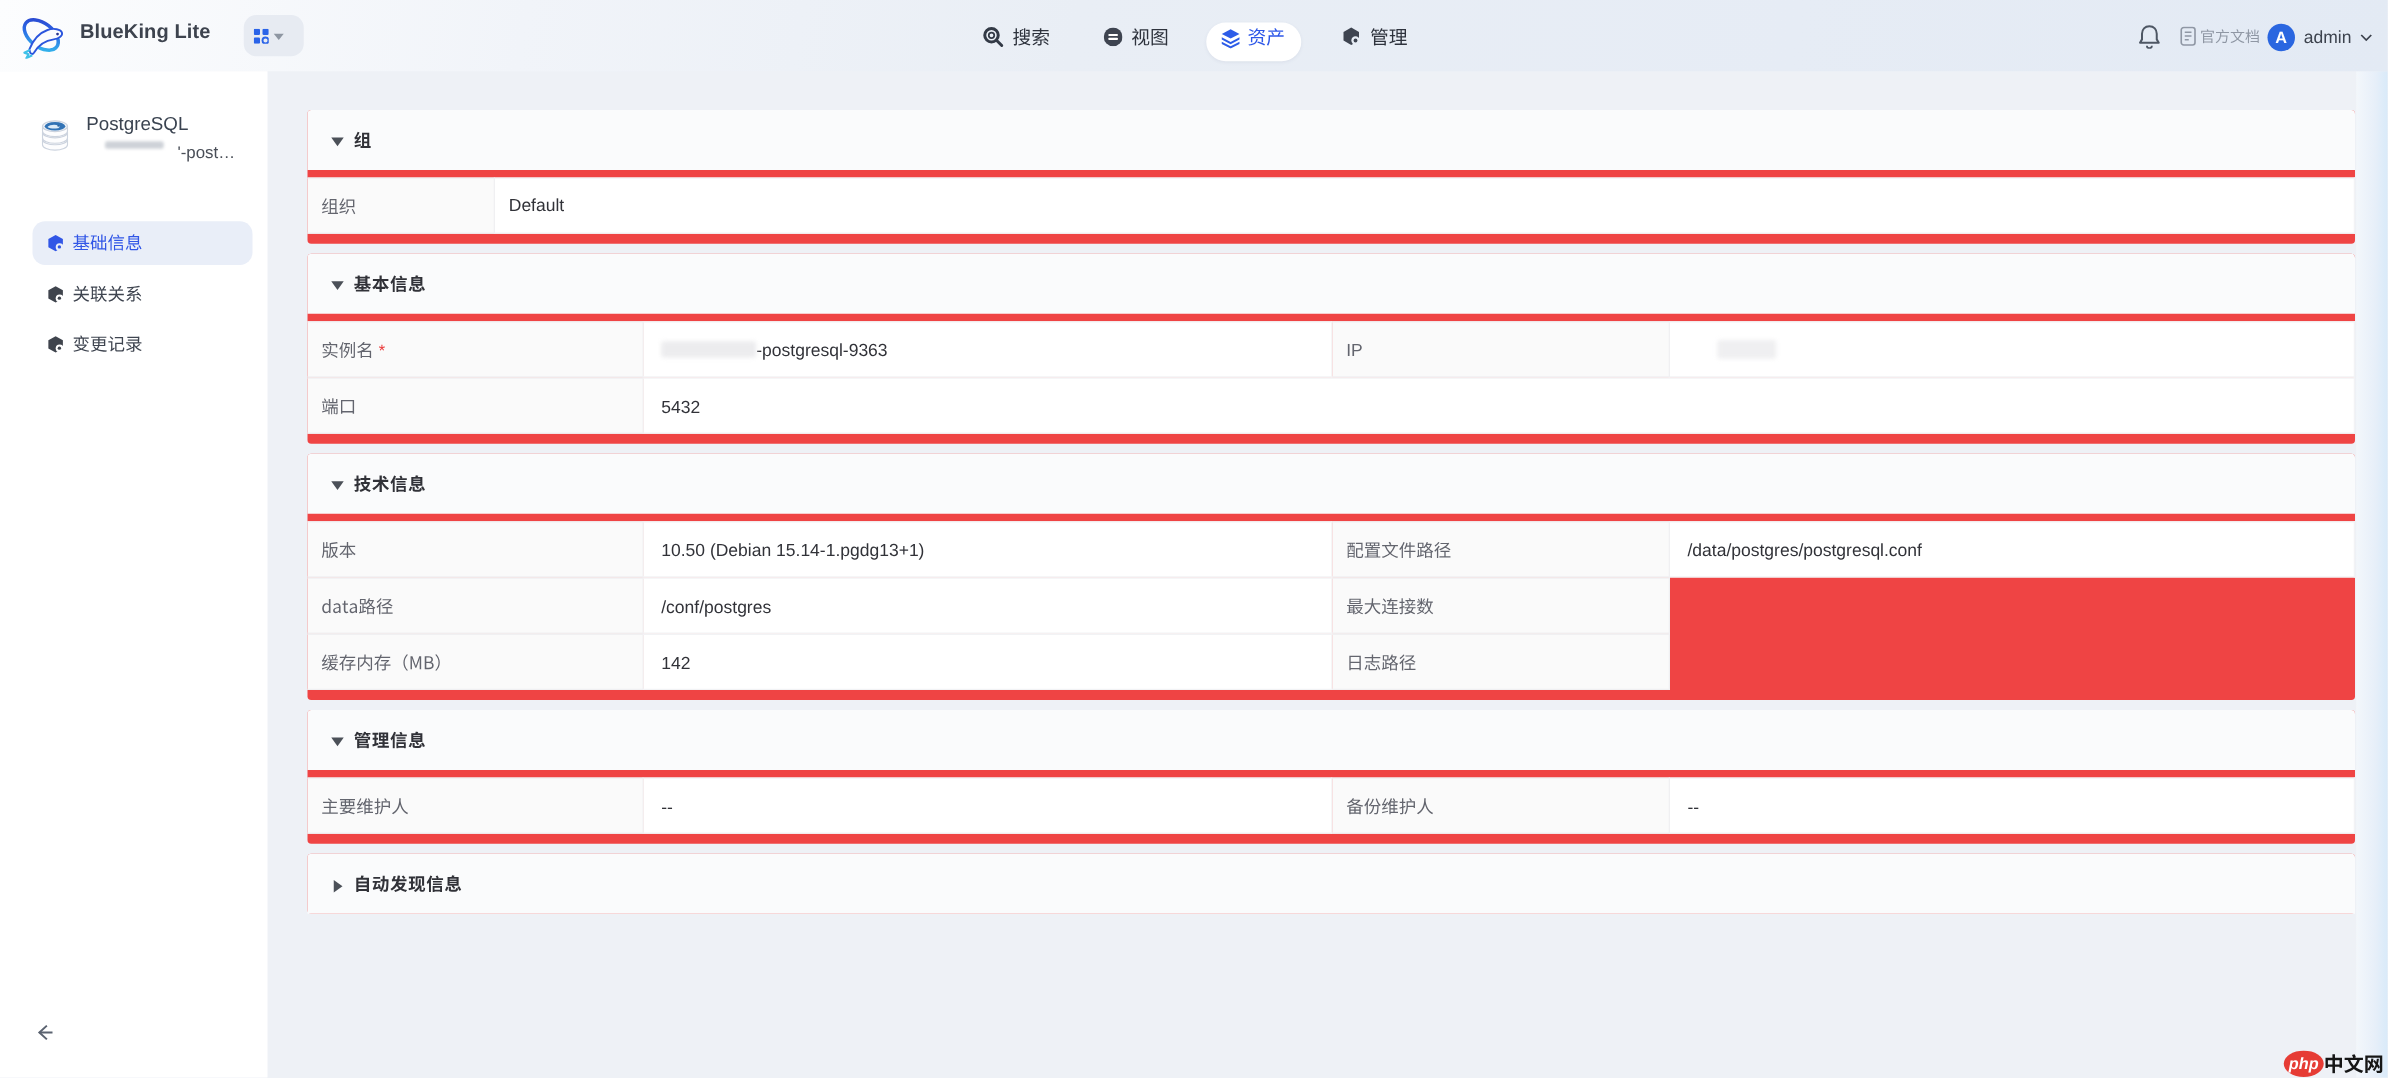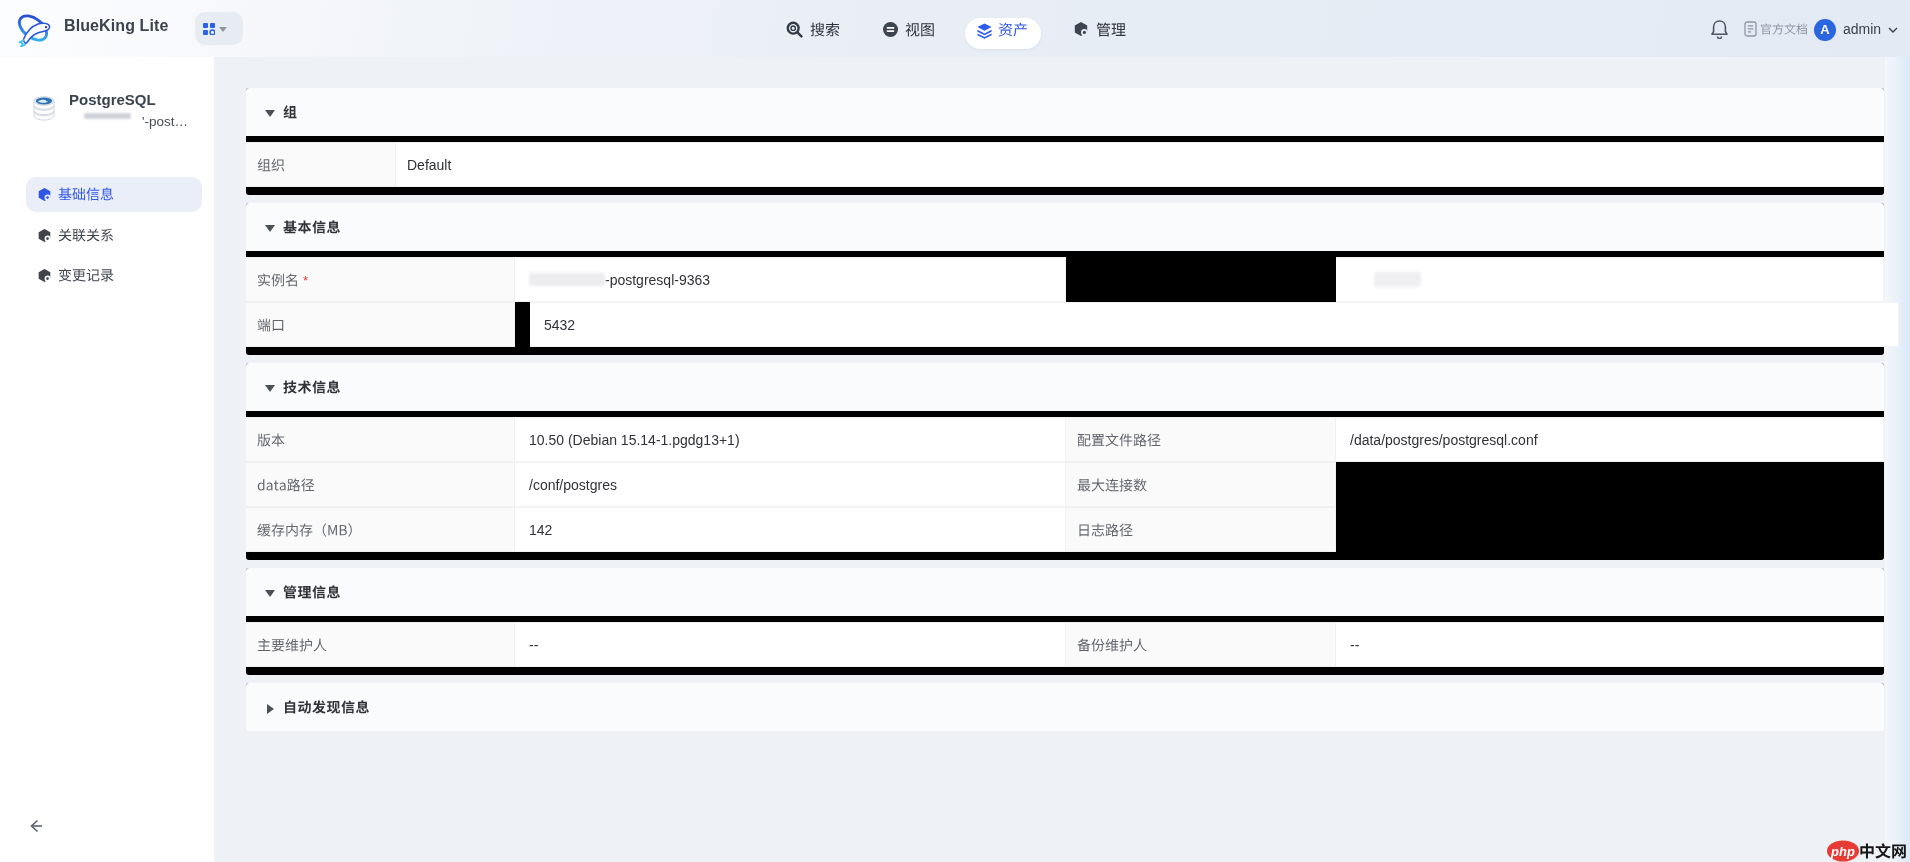--- a/index.html
+++ b/index.html
@@ -1,21 +1,21 @@
 <!DOCTYPE html>
 <html><head><meta charset="utf-8">
 <style>
 * {margin:0;padding:0;box-sizing:border-box}
 html,body {width:1910px;height:862px;overflow:hidden;font-family:"Liberation Sans",sans-serif;background:#eef1f6}
 .abs {position:absolute}
 .topbar {position:absolute;left:0;top:0;width:1910px;height:57px;
   background:linear-gradient(100deg,#fcfdfe 0%,#f1f4f9 22%,#e9eef5 45%,#e6ecf5 75%,#e3eaf4 100%)}
 .sidebar {position:absolute;left:0;top:57px;width:214px;height:805px;background:#ffffff}
 .rightstrip {position:absolute;right:0;top:57px;width:25px;height:805px;background:linear-gradient(to right,#f3f7fb 0%,#e7eff9 60%,#d9eaf9 100%)}
-.card {position:absolute;left:246px;width:1638px;background:#000000;border-radius:3px}
+.card {position:absolute;left:246px;width:1638px;background:#ef4444;border-radius:3px}
 .chead {position:absolute;left:0;top:0;width:100%;height:48px;background:#fafbfc;border-radius:3px 3px 0 0}
 .row {position:absolute;left:0;width:100%;height:45px}
 .cell {position:absolute;top:0;height:45px;display:flex;align-items:center}
 .cell.lbl {background:#fafafa;border-top:1px solid #f0f0f2;border-right:1px solid #f0f0f2;border-bottom:1px solid #f0f0f2}
 .cell.val {background:#fff;border-top:1px solid #f2f3f5;border-bottom:1px solid #f2f3f5;border-right:1px solid #f2f3f5}
 .lblin {padding-left:11px;display:flex;align-items:center}
 .valin {padding-left:14px;display:flex;align-items:center}
 .vt {font-size:14px;color:#313238}
 </style></head>
 <body>
@@ -218,21 +218,21 @@
         <ellipse cx="12" cy="16.5" rx="10" ry="4.3"></ellipse>
 <path d="M2 11 h20 v4.3 a10 4.3 0 0 1 -20 0 Z"></path>
         <ellipse cx="12" cy="11" rx="10" ry="4.3"></ellipse>
 <path d="M2 6 h20 v4 a10 4.3 0 0 1 -20 0 Z"></path>
         <ellipse cx="12" cy="6" rx="10" ry="4.3" fill="#eef2f7"></ellipse>
 </g>
 <ellipse cx="12" cy="6" rx="8.2" ry="3.4" fill="#3273b5"></ellipse>
 <path d="M6 6.5 c1.6 -1.8 5.8 -2.3 8.6 -1.2 c1.6 0.7 1.2 1.9 -0.6 2.3 c-2.6 0.6 -6.4 0.2 -8 -1.1 Z" fill="#dcebf8"></path>
 <circle cx="14.6" cy="5.6" r="0.75" fill="#2a639f"></circle>
 </svg>
-    <div class="abs" style="left:69px;top:34px;font-size:15px;font-weight:700;color:#3a4350">PostgreSQL</div>
+    <div class="abs" style="left:69px;top:34px;font-size:15px;font-weight:400;color:#3a4350">PostgreSQL</div>
     <div class="abs" style="left:84px;top:55.5px;width:47px;height:6px;background:#ced2d8;border-radius:2px;filter:blur(1.2px)"></div>
     <div class="abs" style="left:142px;top:57px;font-size:13.5px;color:#494e57">'-post…</div>
     <div class="abs" style="left:26px;top:120px;width:176px;height:35px;background:#e9eef8;border-radius:10px"></div>
     <svg class="abs" style="left:37px;top:130px" width="15" height="15" viewBox="0 0 24 24">
       <path fill="#3156e6" d="M12 1.5 L21.3 6.8 V17.2 L12 22.5 L2.7 17.2 V6.8 Z"></path>
       <circle cx="17.1" cy="17.1" r="5" fill="#e9eef8"></circle>
       <circle cx="16.8" cy="16.8" r="2.2" fill="#3156e6"></circle>
     </svg>
     <div style="position:absolute;left:58px;top:130.2px">
       <svg width="56.0" height="14" viewBox="0 0 56.0 14" style="display:block">
@@ -338,38 +338,43 @@
           </svg>
           <span style="color:#ea3636;font-size:13px;margin-left:4px;position:relative;top:1px">*</span>
         </div>
       </div>
       <div class="cell val" style="left:269px;width:551px">
         <div class="valin">
           <span style="display:inline-block;width:76px;height:13px;background:#ececee;border-radius:2px;filter:blur(1.5px);vertical-align:middle"></span>
           <span class="vt">-postgresql-9363</span>
         </div>
       </div>
+      <div class="cell lbl" style="left:820px;width:270px">
+        <div class="lblin">
+          <span style="font-size:14px;color:#63656e">IP</span>
+        </div>
+      </div>
       <div class="cell val" style="left:1090px;width:548px">
         <div class="valin">
           <span style="display:inline-block;width:47px;height:15px;background:#efeff1;border-radius:2px;filter:blur(1.5px);vertical-align:middle;margin-left:24px"></span>
         </div>
       </div>
     </div>
     <div class="row" style="top:99px">
       <div class="cell lbl" style="left:0px;width:269px">
         <div class="lblin">
           <svg width="28.0" height="14" viewBox="0 0 28.0 14" style="display:block">
             <g fill="#63656e">
               <use href="#R7aef" transform="translate(0.00,12.32) scale(0.01400,-0.01400)"></use>
               <use href="#R53e3" transform="translate(14.00,12.32) scale(0.01400,-0.01400)"></use>
             </g>
           </svg>
         </div>
       </div>
-      <div class="cell val" style="left:284px;width:1369px">
+      <div class="cell val" style="left:269px;width:1369px">
         <div class="valin">
           <span class="vt">5432</span>
         </div>
       </div>
     </div>
   </div>
 <div class="card" style="top:363px;height:197px">
     <div class="chead">
       <div style="position:absolute;left:19px;top:21px">
         <div style="width:0;height:0;border-left:5px solid transparent;border-right:5px solid transparent;border-top:7px solid #4b5058;margin:1px 0 0 0"></div>

